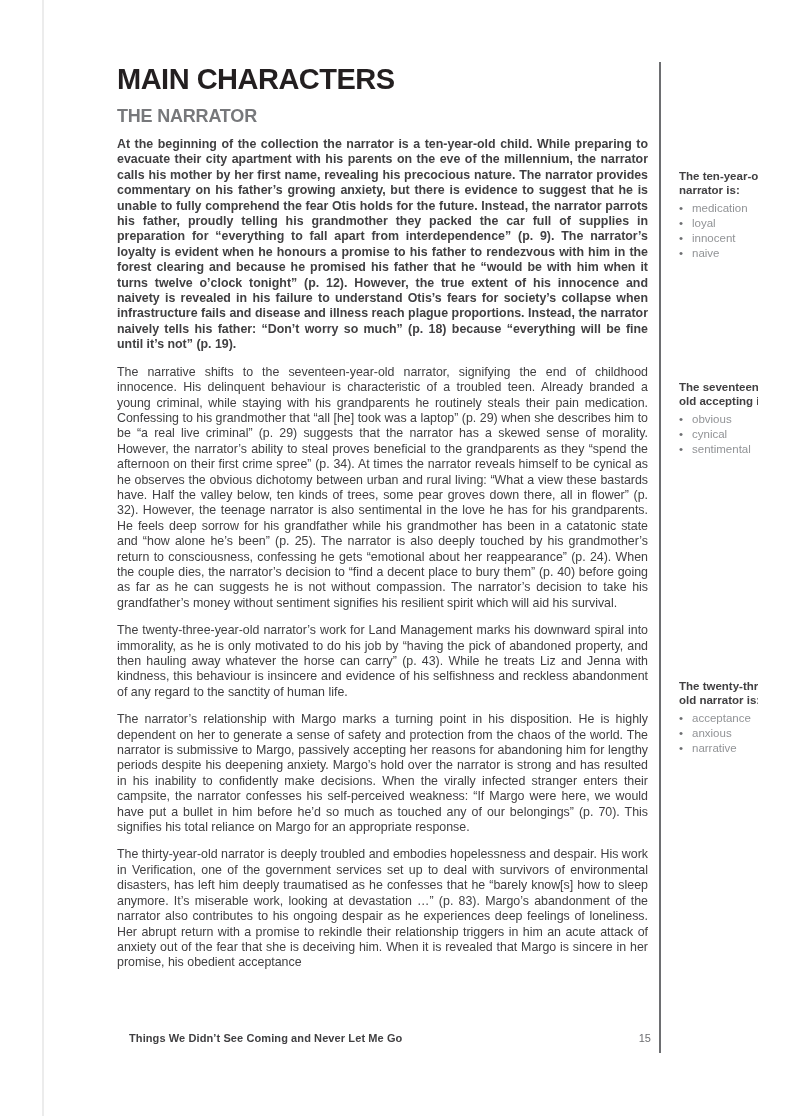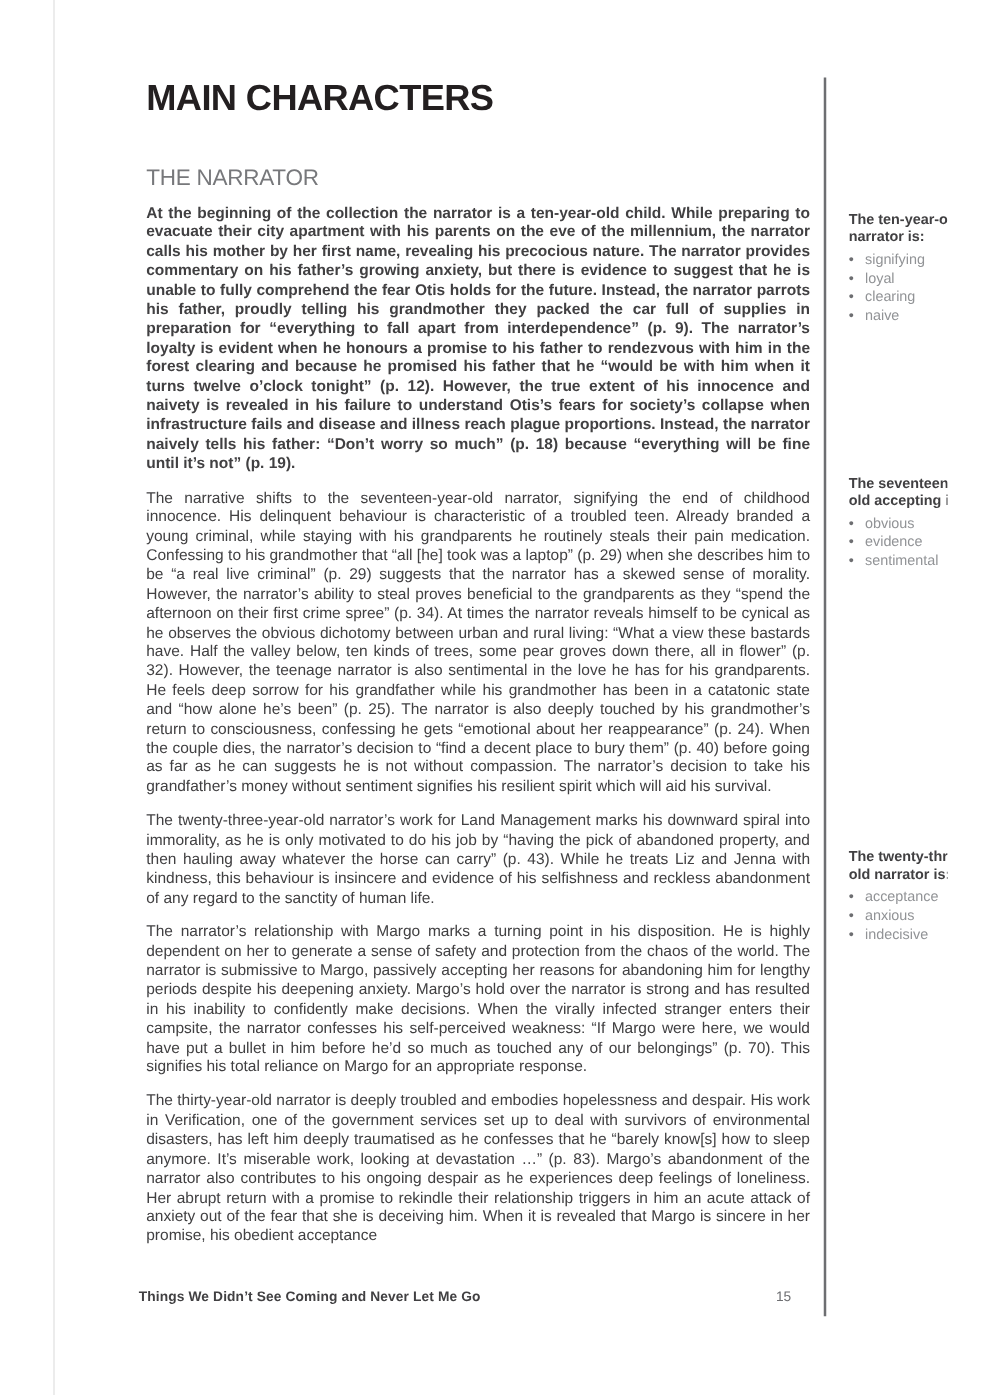--- a/index.html
+++ b/index.html
@@ -11,21 +11,21 @@
     box-shadow: inset 2px 0 0 #ececec;
   }
   .main-col {
     position:absolute; left:75px; top:62px; width:531px;
   }
   .doc-title {
     font-size:29px; line-height:34px; font-weight:bold; color:#231f20;
     letter-spacing:-0.5px;
   }
   .section-heading {
-    margin-top:36px; font-size:18px; line-height:20px; font-weight:normal;
+    margin-top:10px; font-size:18px; line-height:20px; font-weight:bold;
     color:#77787b; letter-spacing:-0.2px;
   }
   .body-par {
     margin-top:12px; font-size:12.4px; line-height:15.4px; color:#414042;
     text-align:justify;
   }
   .body-par:first-of-type { margin-top:11px;font-weight:bold; }
   .vrule {
     position:absolute; left:617px; top:62px; width:2px; height:991px;
     background:#6d6e71;
@@ -35,21 +35,21 @@
   }
   .note-heading {
     font-size:11.5px; line-height:13.5px; font-weight:bold; color:#414042;margin-top:16px;
   }
   .note-list { list-style:none; margin-top:4px; }
   .note-list li {
     display:flex; font-size:11.5px; line-height:15px; color:#919396;
   }
   .blt { color:#6d6e71; width:13px; flex:0 0 13px; font-size:11.5px; }
   .footer {
-    position:absolute; left:69px; top:1032px; width:531px;
+    position:absolute; left:87px; top:1032px; width:531px;
     display:flex; justify-content:space-between; align-items:baseline;
   }
   .footer-title { font-size:11px; font-weight:bold; color:#414042; letter-spacing:0.1px; }
   .footer-pagenum { font-size:11px; color:#6d6e71; padding-right:9px; }
 </style>
 </head>
 <body>
 
 <div class="page">
 
@@ -63,47 +63,47 @@
     <p class="body-par">The thirty-year-old narrator is deeply troubled and embodies hopelessness and despair. His work in Verification, one of the government services set up to deal with survivors of environmental disasters, has left him deeply traumatised as he confesses that he “barely know[s] how to sleep anymore. It’s miserable work, looking at devastation …” (p. 83). Margo’s abandonment of the narrator also contributes to his ongoing despair as he experiences deep feelings of loneliness. Her abrupt return with a promise to rekindle their relationship triggers in him an acute attack of anxiety out of the fear that she is deceiving him. When it is revealed that Margo is sincere in her promise, his obedient acceptance</p>
   </div>
 
   <div class="vrule"></div>
 
   <section class="note" style="top:154px">
     <h3 class="note-heading">The ten-year-old narrator is:</h3>
     <ul class="note-list">
       <li>
           <span class="blt">•</span>
-          <span>signifying</span>
+          <span>medication</span>
         </li>
       <li>
           <span class="blt">•</span>
           <span>loyal</span>
         </li>
       <li>
           <span class="blt">•</span>
-          <span>clearing</span>
+          <span>innocent</span>
         </li>
       <li>
           <span class="blt">•</span>
           <span>naive</span>
         </li>
     </ul>
   </section>
 
   <section class="note" style="top:365px">
     <h3 class="note-heading">The seventeen-year-old accepting is:</h3>
     <ul class="note-list">
       <li>
           <span class="blt">•</span>
           <span>obvious</span>
         </li>
       <li>
           <span class="blt">•</span>
-          <span>evidence</span>
+          <span>cynical</span>
         </li>
       <li>
           <span class="blt">•</span>
           <span>sentimental</span>
         </li>
     </ul>
   </section>
 
   <section class="note" style="top:664px">
     <h3 class="note-heading">The twenty-three-year-old narrator is:</h3>
@@ -111,21 +111,21 @@
       <li>
           <span class="blt">•</span>
           <span>acceptance</span>
         </li>
       <li>
           <span class="blt">•</span>
           <span>anxious</span>
         </li>
       <li>
           <span class="blt">•</span>
-          <span>indecisive</span>
+          <span>narrative</span>
         </li>
     </ul>
   </section>
 
   <footer class="footer">
     <span class="footer-title">Things We Didn’t See Coming and Never Let Me Go</span>
     <span class="footer-pagenum">15</span>
   </footer>
 
 </div>

